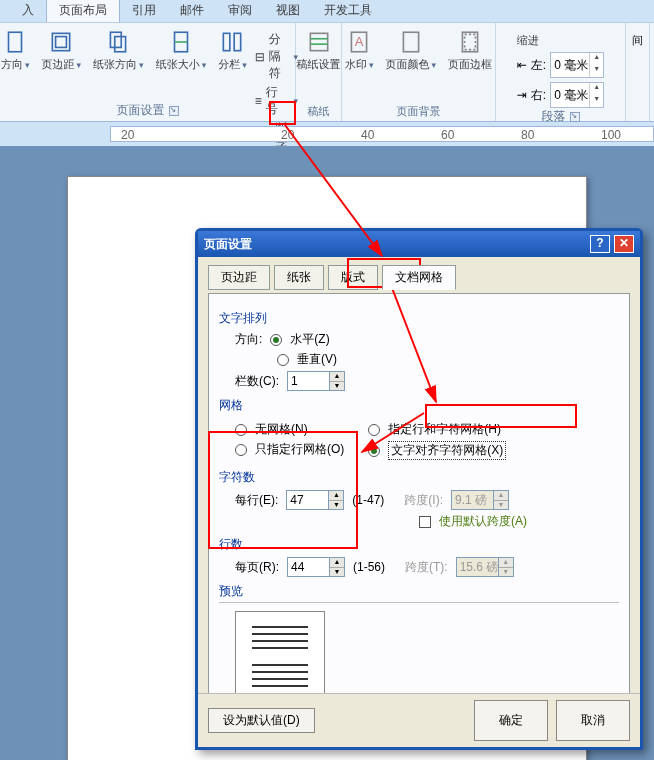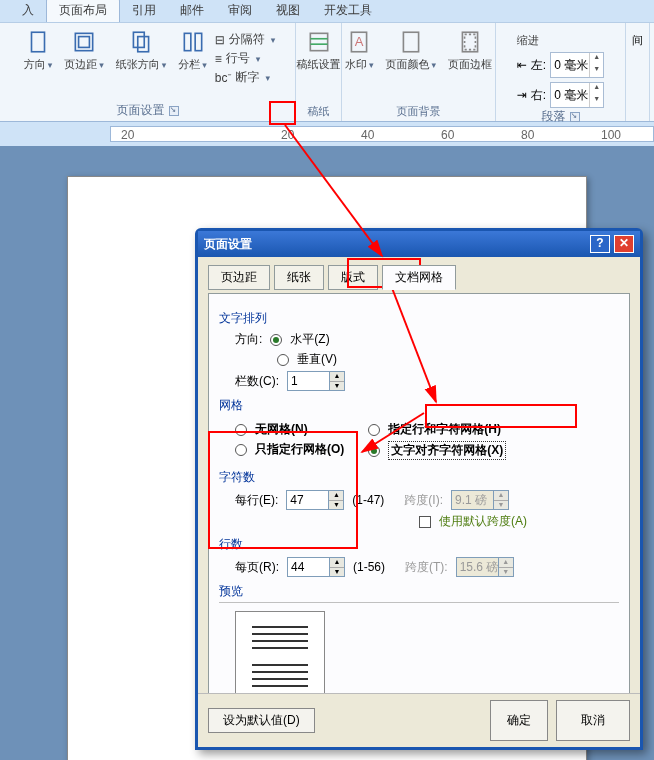--- a/index.html
+++ b/index.html
@@ -107,20 +107,27 @@
       </div>
       <div class="big-btn">
         <svg class="icon blue" viewBox="0 0 24 24" width="26" height="26">
             <rect x="5" y="3" width="10" height="14"></rect>
             <rect x="9" y="7" width="10" height="14"></rect>
           </svg>
         <span class="lbl dropdown-arrow">纸张方向</span>
       </div>
       <div class="big-btn">
         <svg class="icon blue" viewBox="0 0 24 24" width="26" height="26">
+            <rect x="6" y="3" width="12" height="18"></rect>
+            <line x1="6" y1="12" x2="18" y2="12"></line>
+          </svg>
+        <span class="lbl dropdown-arrow">纸张大小</span>
+      </div>
+      <div class="big-btn">
+        <svg class="icon blue" viewBox="0 0 24 24" width="26" height="26">
             <rect x="4" y="4" width="6" height="16"></rect>
             <rect x="14" y="4" width="6" height="16"></rect>
           </svg>
         <span class="lbl dropdown-arrow">分栏</span>
       </div>
       <div class="small-list">
         <div class="small-item dropdown-arrow">
             <span>⊟</span>
             <span>分隔符</span>
           </div>
@@ -265,21 +272,21 @@
         <div class="num-input">
             <span>1</span>
             <div class="spn">
               <span>▲</span>
               <span>▼</span>
             </div>
           </div>
       </div>
 
       <div class="section-title">网格</div>
-      <div class="grid-cols" style="margin-left:16px;font-weight:bold;">
+      <div class="grid-cols" style="margin-left:16px;">
         <div>
           <div class="row" style="margin-left:0;">
               <span class="radio"></span>
               <span>无网格(N)</span>
             </div>
           <div class="row" style="margin-left:0;">
               <span class="radio"></span>
               <span>只指定行网格(O)</span>
             </div>
         </div>
@@ -352,21 +359,21 @@
           <div class="line"></div>
           <div class="line"></div>
           <div class="line"></div>
       </div>
 
     </div>
   </div>
   <div class="dlg-footer">
     <button class="btn">设为默认值(D)</button>
     <div class="grp-right">
-      <button class="btn" style="padding:3px 16px;">确定</button>
+      <button class="btn" style="padding:3px 24px;">确定</button>
       <button class="btn" style="padding:11px 24px;">取消</button>
     </div>
   </div>
 </div>
 
 <div class="redbox" style="top:101px;left:269px;width:27px;height:24px;"></div>
 <div class="redbox" style="top:258px;left:347px;width:74px;height:30px;"></div>
 <div class="redbox" style="top:404px;left:425px;width:152px;height:24px;"></div>
 <div class="redbox" style="top:431px;left:208px;width:150px;height:118px;"></div>
 

